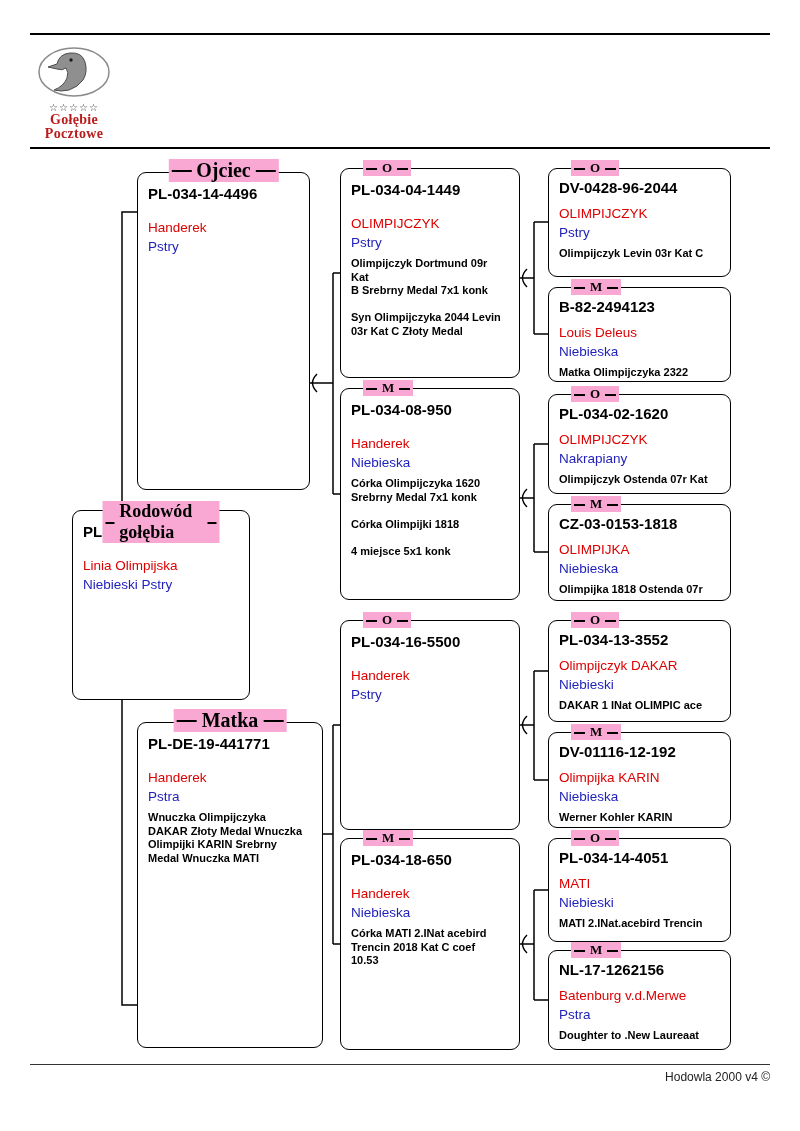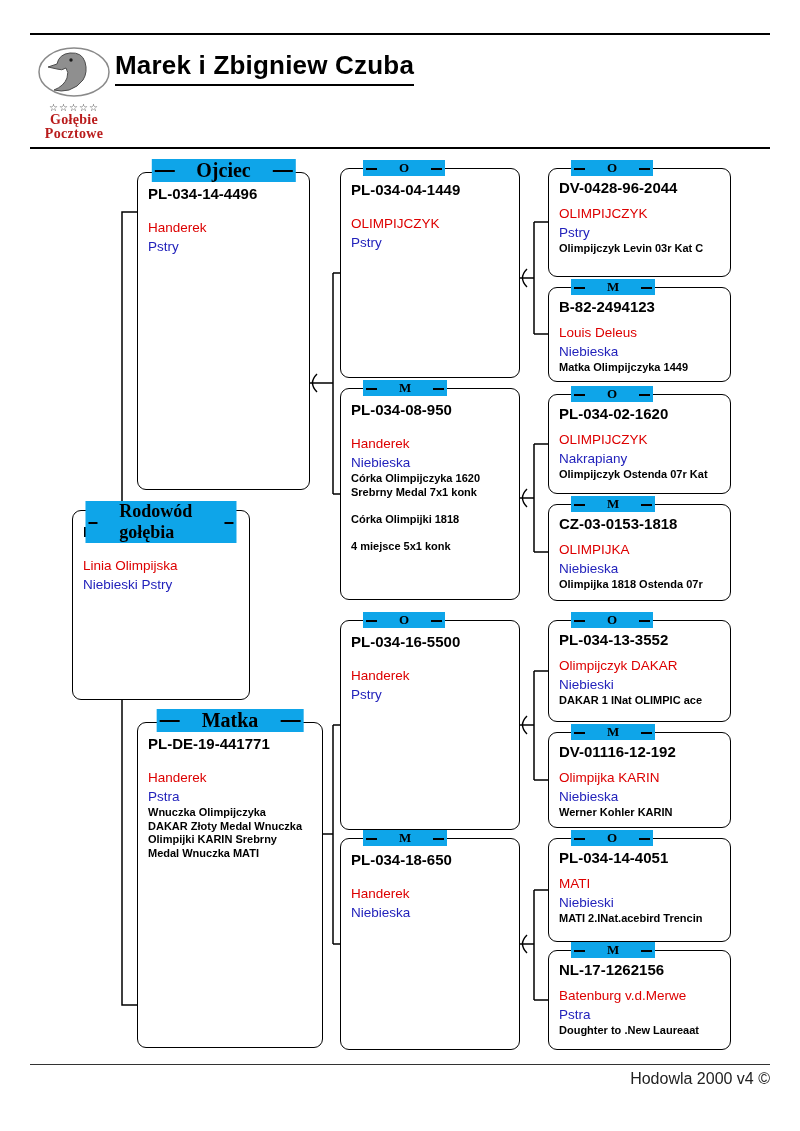--- a/index.html
+++ b/index.html
@@ -12,66 +12,65 @@
 
   
   .logo { position:absolute; left:34px; top:46px; width:80px; text-align:center; }
   .logo .stars { font-size:10px; letter-spacing:1px; color:#333; line-height:11px; }
   .logo .lname { font-family:"Liberation Serif", serif; font-weight:bold; font-size:14px; line-height:14px; color:#b91c1c; letter-spacing:0.3px; }
   .title { position:absolute; left:115px; top:50px; font-size:26px; font-weight:bold;
            border-bottom:2.5px solid #000; padding-bottom:3px; letter-spacing:0.2px; }
   .address { position:absolute; left:116px; top:93px; font-size:14px; line-height:16.5px; }
 
   
-  .footer-credit { position:absolute; right:30px; top:1070px; font-size:16px; color:#222; }
+  .footer-credit { position:absolute; right:30px; top:1070px; font-size:12px; color:#222; }
 
   
   svg.connectors { position:absolute; left:0; top:0; z-index:1; }
   svg.connectors path { stroke:#000; stroke-width:1.5; fill:none; }
   svg.connectors path.paren { stroke-width:1.4; }
 
   
   .pbox { position:absolute; z-index:2; background:#fff; border:1.5px solid #000;
           border-radius:9px; padding:12px 8px 8px 10px; }
-  .gen-label { position:absolute; display:flex; align-items:center; gap:22px; background:#0ea5e9;
+  .gen-label { position:absolute; display:flex; align-items:center; gap:5px; background:#f9a8d4;
                padding:0 3px; font-family:"Liberation Serif", serif; font-weight:bold; z-index:3; }
   .gen-label.center { left:50%; transform:translateX(-50%); }
   .gen-label.big { top:-14px; font-size:20px; }
   .gen-label.mid { top:-10px; font-size:18px;justify-content:space-between; }
   .gen-label.small { top:-9px; left:22px; font-size:13px; }
   .dash { height:2.5px; background:#000; width:20px; margin-top:1px; }
   .gen-label.mid .dash { width:14px; height:2px; }
   .gen-label.small .dash { width:11px; height:2px; }
 
   .ring { font-size:15px; font-weight:bold; margin-bottom:16px; white-space:nowrap; }
   .compact { padding-top:10px; }
   .compact .ring { margin-bottom:8px; }
   .strain { font-size:13.5px; line-height:19px; color:var(--red, #dd0000); white-space:nowrap; }
   .colorline { font-size:13.5px; line-height:19px; color:var(--blue, #2222bb); white-space:nowrap; }
-  .details { font-size:11px; font-weight:bold; line-height:13.5px; white-space:pre-line; }
+  .details { margin-top:5px; font-size:11px; font-weight:bold; line-height:13.5px; white-space:pre-line; }
 </style>
 </head>
 <body>
 
 <div class="page">
 
   <div class="rule" style="top:33px;"></div>
 
   <div class="logo">
     <svg width="74" height="52" viewBox="0 0 74 52">
       <ellipse cx="37" cy="26" rx="35" ry="24" fill="#fff" stroke="#8a8a8a" stroke-width="1.5"></ellipse>
       <path d="M11 21 L20 18 Q22 8 33 7 Q45 6 48 16 Q51 26 46 34 Q41 41 32 44 Q24 46 17 44 Q27 40 30 32 Q32 26 29 22 Q25 25 20 23 Z" fill="#8f8f8f" stroke="#4c4c4c" stroke-width="1"></path>
       <circle cx="34" cy="14" r="1.7" fill="#1a1a1a"></circle>
     </svg>
     <div class="stars">☆☆☆☆☆</div>
     <div class="lname">Gołębie</div>
     <div class="lname">Pocztowe</div>
   </div>
 
-  <div class="title">Marek i Zbigniew Czuba</div>
 
   <div class="rule" style="top:147px;"></div>
 
   <svg class="connectors" width="800" height="1131" viewBox="0 0 800 1131">
     <path d="M137 212 H122 V1005 H137"></path>
     <path d="M310 383 H333 M333 273 V494 M333 273 H341 M333 494 H341"></path>
     <path d="M310 834 H333 M333 725 V944 M333 725 H341 M333 944 H341"></path>
     <path d="M520 278 H534 M534 222 V334 M534 222 H549 M534 334 H549"></path>
     <path d="M520 498 H534 M534 444 V552 M534 444 H549 M534 552 H549"></path>
     <path d="M520 725 H534 M534 671 V780 M534 671 H549 M534 780 H549"></path>
@@ -123,20 +122,26 @@
 
   <div class="pbox" style="left:340px;top:168px;width:180px;height:210px;">
     <div class="gen-label small">
       <span class="dash"></span>
         <span>O</span>
         <span class="dash"></span>
     </div>
     <div class="ring">PL-034-04-1449</div>
     <div class="strain">OLIMPIJCZYK</div>
     <div class="colorline">Pstry</div>
+    <div class="details">Olimpijczyk Dortmund 09r
+Kat
+B Srebrny Medal 7x1 konk
+
+Syn Olimpijczyka 2044 Levin
+03r Kat C Złoty Medal</div>
   </div>
 
   <div class="pbox" style="left:340px;top:388px;width:180px;height:212px;">
     <div class="gen-label small">
       <span class="dash"></span>
         <span>M</span>
         <span class="dash"></span>
     </div>
     <div class="ring">PL-034-08-950</div>
     <div class="strain">Handerek</div>
@@ -162,20 +167,23 @@
 
   <div class="pbox" style="left:340px;top:838px;width:180px;height:212px;">
     <div class="gen-label small">
       <span class="dash"></span>
         <span>M</span>
         <span class="dash"></span>
     </div>
     <div class="ring">PL-034-18-650</div>
     <div class="strain">Handerek</div>
     <div class="colorline">Niebieska</div>
+    <div class="details">Córka MATI 2.INat acebird
+Trencin 2018 Kat C coef
+10.53</div>
   </div>
 
   <div class="pbox compact" style="left:548px;top:168px;width:183px;height:109px;">
     <div class="gen-label small">
       <span class="dash"></span>
         <span>O</span>
         <span class="dash"></span>
     </div>
     <div class="ring">DV-0428-96-2044</div>
     <div class="strain">OLIMPIJCZYK</div>
@@ -185,21 +193,21 @@
 
   <div class="pbox compact" style="left:548px;top:287px;width:183px;height:95px;">
     <div class="gen-label small">
       <span class="dash"></span>
         <span>M</span>
         <span class="dash"></span>
     </div>
     <div class="ring">B-82-2494123</div>
     <div class="strain">Louis Deleus</div>
     <div class="colorline">Niebieska</div>
-    <div class="details">Matka Olimpijczyka 1449</div>
+    <div class="details">Matka Olimpijczyka 2322</div>
   </div>
 
   <div class="pbox compact" style="left:548px;top:394px;width:183px;height:100px;">
     <div class="gen-label small">
       <span class="dash"></span>
         <span>O</span>
         <span class="dash"></span>
     </div>
     <div class="ring">PL-034-02-1620</div>
     <div class="strain">OLIMPIJCZYK</div>

